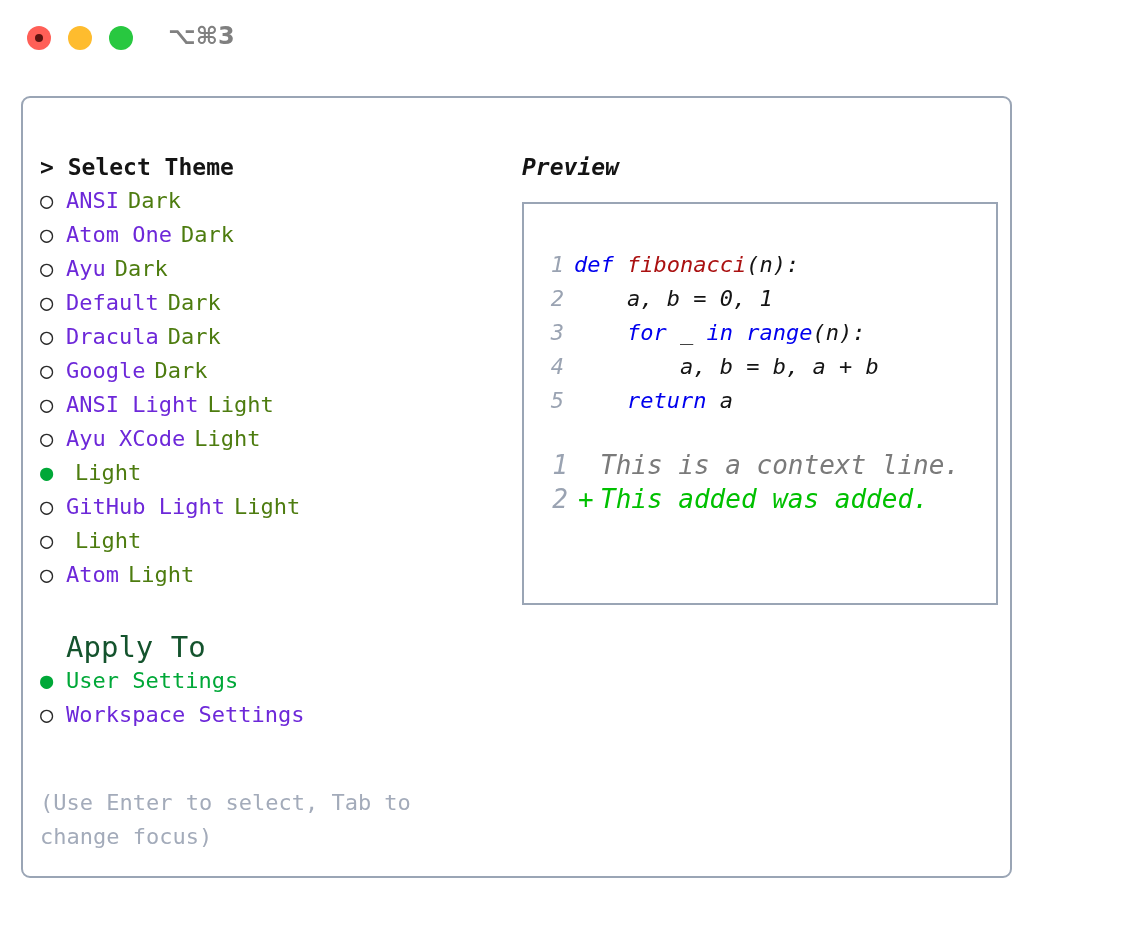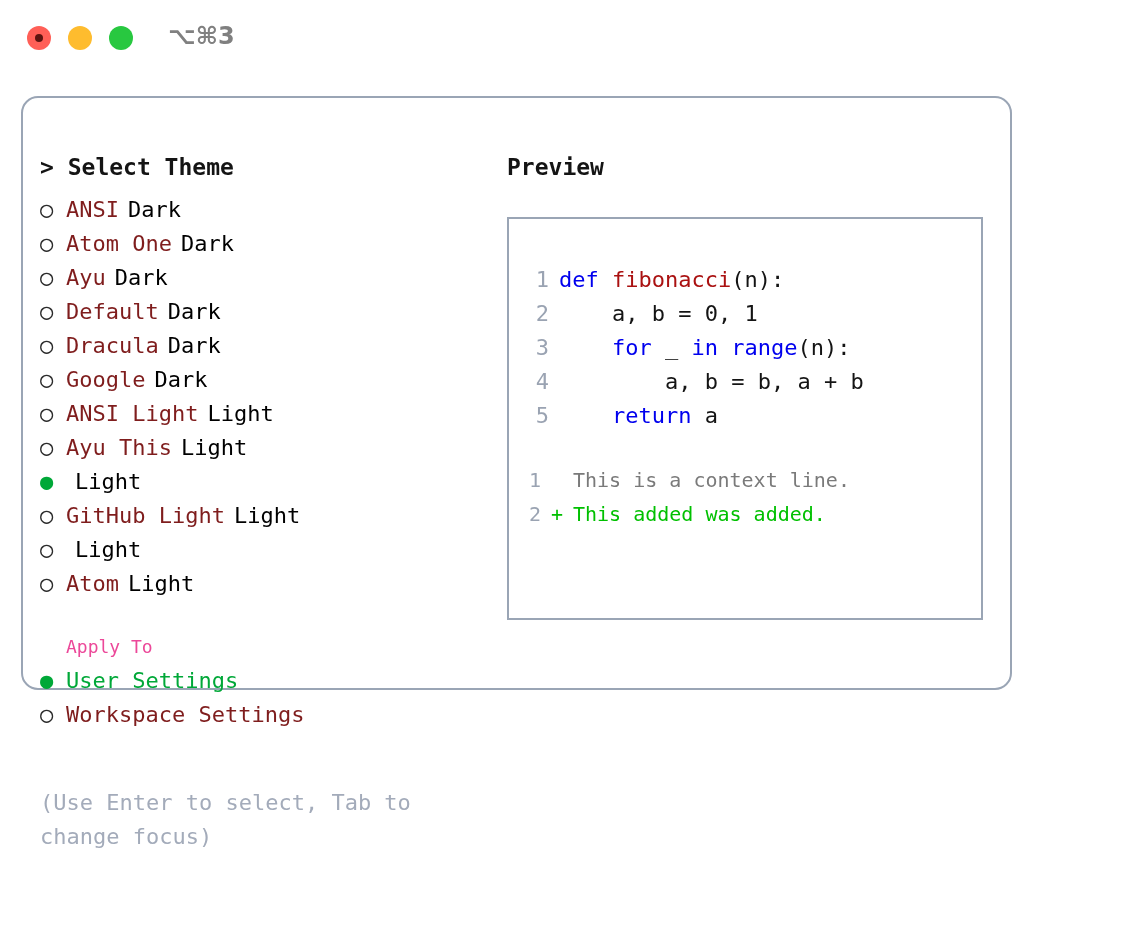--- a/index.html
+++ b/index.html
@@ -61,23 +61,23 @@
     color: #808080;
     letter-spacing: 0px;
     font-family: "DejaVu Sans", "Liberation Sans", sans-serif;
   }
 
   
   .card {
     position: absolute;
     left: 21px; top: 96px;
     width: 991px;
-    height: 594px;
+    height: 782px;
     border: 2px solid #9aa5b5;
-    border-radius: 17px;
+    border-radius: 9px;
     background: #ffffff;
     box-sizing: border-box;
   }
 
   
   .left-pane {
     position: absolute;
     left: 17px; top: 52px;
     width: 440px;
   }
@@ -98,54 +98,54 @@
     white-space: pre;
   }
   .bullet {
     display: inline-block;
     width: 26px;
     flex: none;
     color: #2b2b2b;
     font-size: 22px;
   }
   .row.selected .bullet { color: #00a838; }
-  .label { color: #7f1d1d; }
+  .label { color: #6d28d9; }
   .row.selected .label { color: #00a838; }
   .tag {
-    color: #000000;
+    color: #4d7c0f;
     margin-left: 9px;
-    margin-top: 9px;
   }
 
   .section-gap { height: 38px; }
 
   .section-title {
-    font-size: 18px;
-    color: #ec4899;
+    font-size: 29px;
+    color: #14532d;
     line-height: 34px;
     padding-left: 26px;
     white-space: pre;
   }
 
   .hint {
     margin-top: 54px;
     font-size: 22px;
     color: #a3abba;
     line-height: 34px;
     width: 400px;
   }
 
   
   .right-pane {
     position: absolute;
-    left: 484px; top: 52px;
+    left: 499px; top: 52px;
     width: 480px;
+    font-style: italic;
   }
   .preview-box {
-    margin-top: 33px;
+    margin-top: 18px;
     width: 476px;
     height: 403px;
     border: 2px solid #9aa5b5;
     background: #ffffff;
     box-sizing: border-box;
     padding: 44px 0 0 0;
   }
   .code-line {
     font-size: 22px;
     line-height: 34px;
@@ -159,25 +159,25 @@
     text-align: right;
     color: #9aa3b2;
     margin-right: 10px;
   }
   .kw  { color: #0000ee; }
   .fn  { color: #aa1111; }
   .pl  { color: #141414; }
 
   .diff-gap { height: 30px; }
   .diff-line {
-    font-size: 20px;
+    font-size: 26px;
     line-height: 34px;
     height: 34px;
     white-space: pre;
-    padding-left: 6px;
+    padding-left: 18px;
   }
   .marker {
     display: inline-block;
     width: 22px;
   }
   .diff-ctx { color: #7a7a7a; }
   .diff-del { color: #c00000; }
   .diff-add { color: #00c000; }
 </style>
 </head>
@@ -199,21 +199,21 @@
     <div class="left-pane">
       <div class="pane-header">&gt; Select Theme</div>
       <div class="list" id="theme-list">
           <div class="row"><span class="bullet">○</span><span class="label">ANSI</span><span class="tag">Dark</span></div>
           <div class="row"><span class="bullet">○</span><span class="label">Atom One</span><span class="tag">Dark</span></div>
           <div class="row"><span class="bullet">○</span><span class="label">Ayu</span><span class="tag">Dark</span></div>
           <div class="row"><span class="bullet">○</span><span class="label">Default</span><span class="tag">Dark</span></div>
           <div class="row"><span class="bullet">○</span><span class="label">Dracula</span><span class="tag">Dark</span></div>
           <div class="row"><span class="bullet">○</span><span class="label">Google</span><span class="tag">Dark</span></div>
           <div class="row"><span class="bullet">○</span><span class="label">ANSI Light</span><span class="tag">Light</span></div>
-          <div class="row"><span class="bullet">○</span><span class="label">Ayu This</span><span class="tag">Light</span></div>
+          <div class="row"><span class="bullet">○</span><span class="label">Ayu XCode</span><span class="tag">Light</span></div>
           <div class="row selected"><span class="bullet">●</span><span class="tag">Light</span></div>
           <div class="row"><span class="bullet">○</span><span class="label">GitHub Light</span><span class="tag">Light</span></div>
           <div class="row"><span class="bullet">○</span><span class="tag">Light</span></div>
           <div class="row"><span class="bullet">○</span><span class="label">Atom</span><span class="tag">Light</span></div>
         </div>
 
       <div class="section-gap"></div>
 
       <div class="section-title">Apply To</div>
       <div class="list" id="apply-list">

